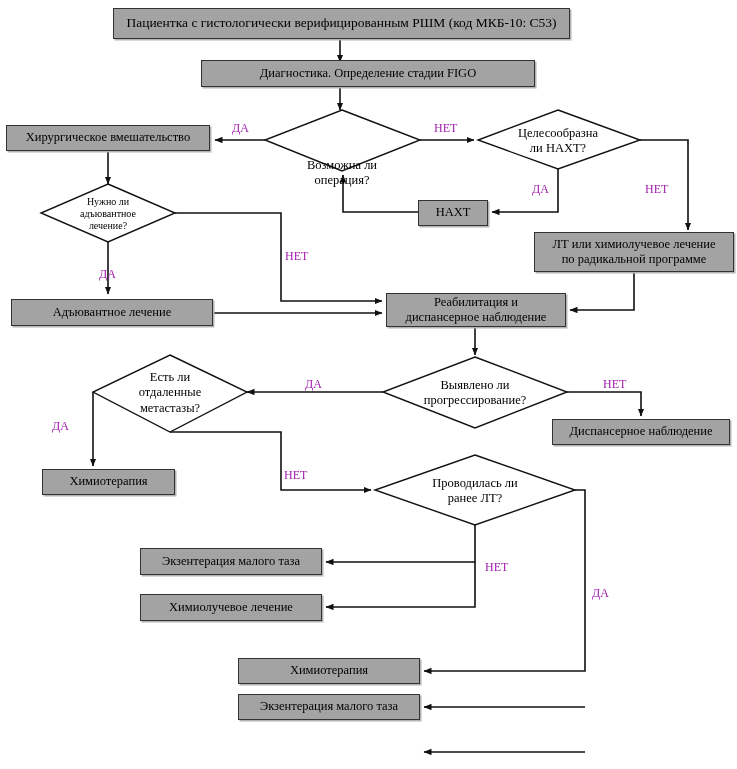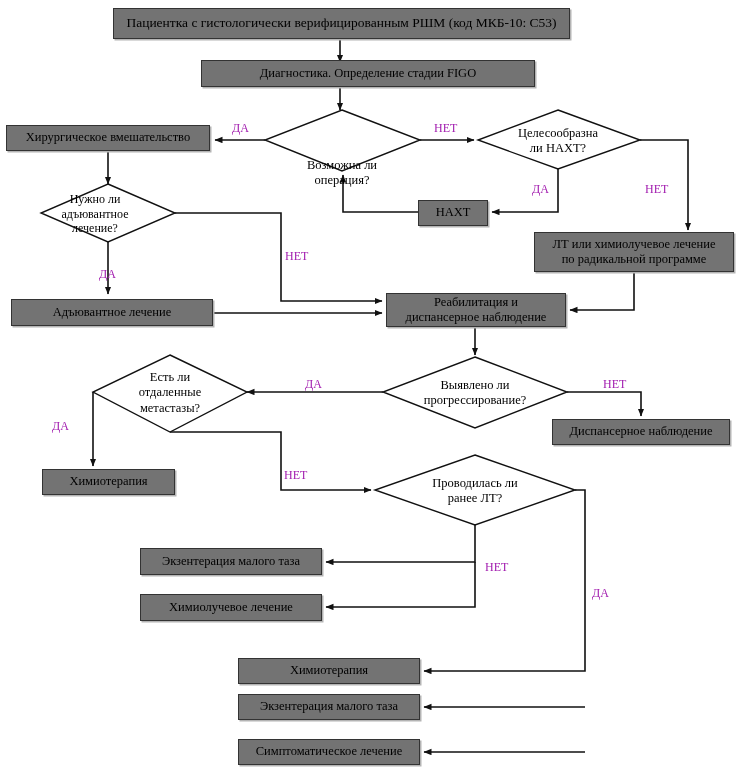--- a/index.html
+++ b/index.html
@@ -28,21 +28,21 @@
     align-items: center;
     justify-content: center;
     text-align: center;
     color: #000;
     line-height: 1.22;
     white-space: pre-line;
     z-index: 3;
   }
   .box {
     border: 1px solid #333;
-    background: #737373;
+    background: #a3a3a3;
     box-shadow: 1.5px 1.5px 0 0 #b4b4b4;
   }
   .diamond-label {
     background: transparent;
     border: none;
     z-index: 3;
     pointer-events: none;
   }
   .edge-label {
     position: absolute;
@@ -136,29 +136,28 @@
   <div class="node box" style="left:42px; top:469px; width:133px; height:26px; font-size:12.5px;">Химиотерапия</div>
 
   <div class="node box" style="left:140px; top:548px; width:182px; height:27px; font-size:12.5px;">Экзентерация малого таза</div>
 
   <div class="node box" style="left:140px; top:594px; width:182px; height:27px; font-size:12.5px;">Химиолучевое лечение</div>
 
   <div class="node box" style="left:238px; top:658px; width:182px; height:26px; font-size:12.5px;">Химиотерапия</div>
 
   <div class="node box" style="left:238px; top:694px; width:182px; height:26px; font-size:12.5px;">Экзентерация малого таза</div>
 
-  <div class="node box" style="left:238px; top:739px; width:182px; height:26px; font-size:12.5px;">Симптоматическое лечение</div>
 
   <div class="node diamond-label" style="left:282px; top:120px; width:120px; height:42px; font-size:12.5px;margin-top:32px;">Возможна ли
 операция?</div>
 
   <div class="node diamond-label" style="left:498px; top:120px; width:120px; height:42px; font-size:12.5px;">Целесообразна
 ли НАХТ?</div>
 
-  <div class="node diamond-label" style="left:45px; top:190px; width:100px; height:48px; font-size:12px;">Нужно ли
+  <div class="node diamond-label" style="left:58px; top:190px; width:100px; height:48px; font-size:10px;">Нужно ли
 адъювантное
 лечение?</div>
 
   <div class="node diamond-label" style="left:405px; top:372px; width:140px; height:42px; font-size:12.5px;">Выявлено ли
 прогрессирование?</div>
 
   <div class="node diamond-label" style="left:118px; top:368px; width:104px; height:50px; font-size:12.5px;">Есть ли
 отдаленные
 метастазы?</div>
 

